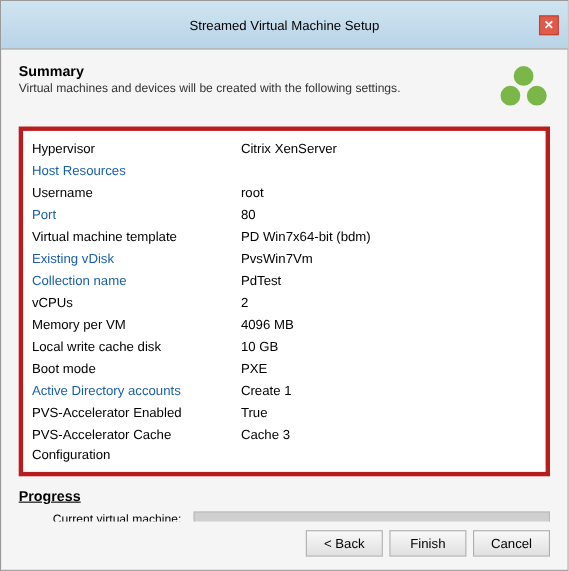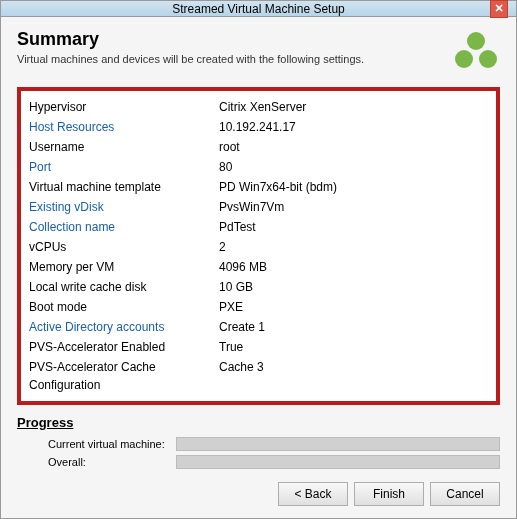--- a/index.html
+++ b/index.html
@@ -17,21 +17,21 @@
     .window {
       width: 517px;
       height: 519px;
       background: #f5f5f5;
       border: 1px solid #999;
       display: flex;
       flex-direction: column;
     }
     .title-bar {
       background: linear-gradient(to bottom, #d0e4f0, #b8d4e8);
-      height: 16px;
+      height: 44px;
       display: flex;
       align-items: center;
       justify-content: space-between;
       padding: 0 8px;
       border-bottom: 1px solid #999;
       flex-shrink: 0;
     }
     .title-bar-text {
       font-size: 12px;
       color: #000;
@@ -63,21 +63,21 @@
     .summary-section {
       display: flex;
       align-items: flex-start;
       gap: 10px;
     }
     .summary-text {
       flex: 1;
     }
     .summary-title {
       font-weight: bold;
-      font-size: 18px;
+      font-size: 13px;
       margin-bottom: 3px;
     }
     .summary-desc {
       font-size: 11px;
       color: #333;
     }
     .citrix-logo {
       width: 48px;
       height: 48px;
       flex-shrink: 0;
@@ -177,21 +177,20 @@
     </div>
 
     <div class="info-box">
       <div id="info-rows-container">
           <div class="info-row">
             <span class="info-label">Hypervisor</span>
             <span class="info-value">Citrix XenServer</span>
           </div>
           <div class="info-row">
             <span class="info-label blue">Host Resources</span>
-            <span class="info-value">10.192.241.17</span>
           </div>
           <div class="info-row">
             <span class="info-label">Username</span>
             <span class="info-value">root</span>
           </div>
           <div class="info-row">
             <span class="info-label blue">Port</span>
             <span class="info-value">80</span>
           </div>
           <div class="info-row">

